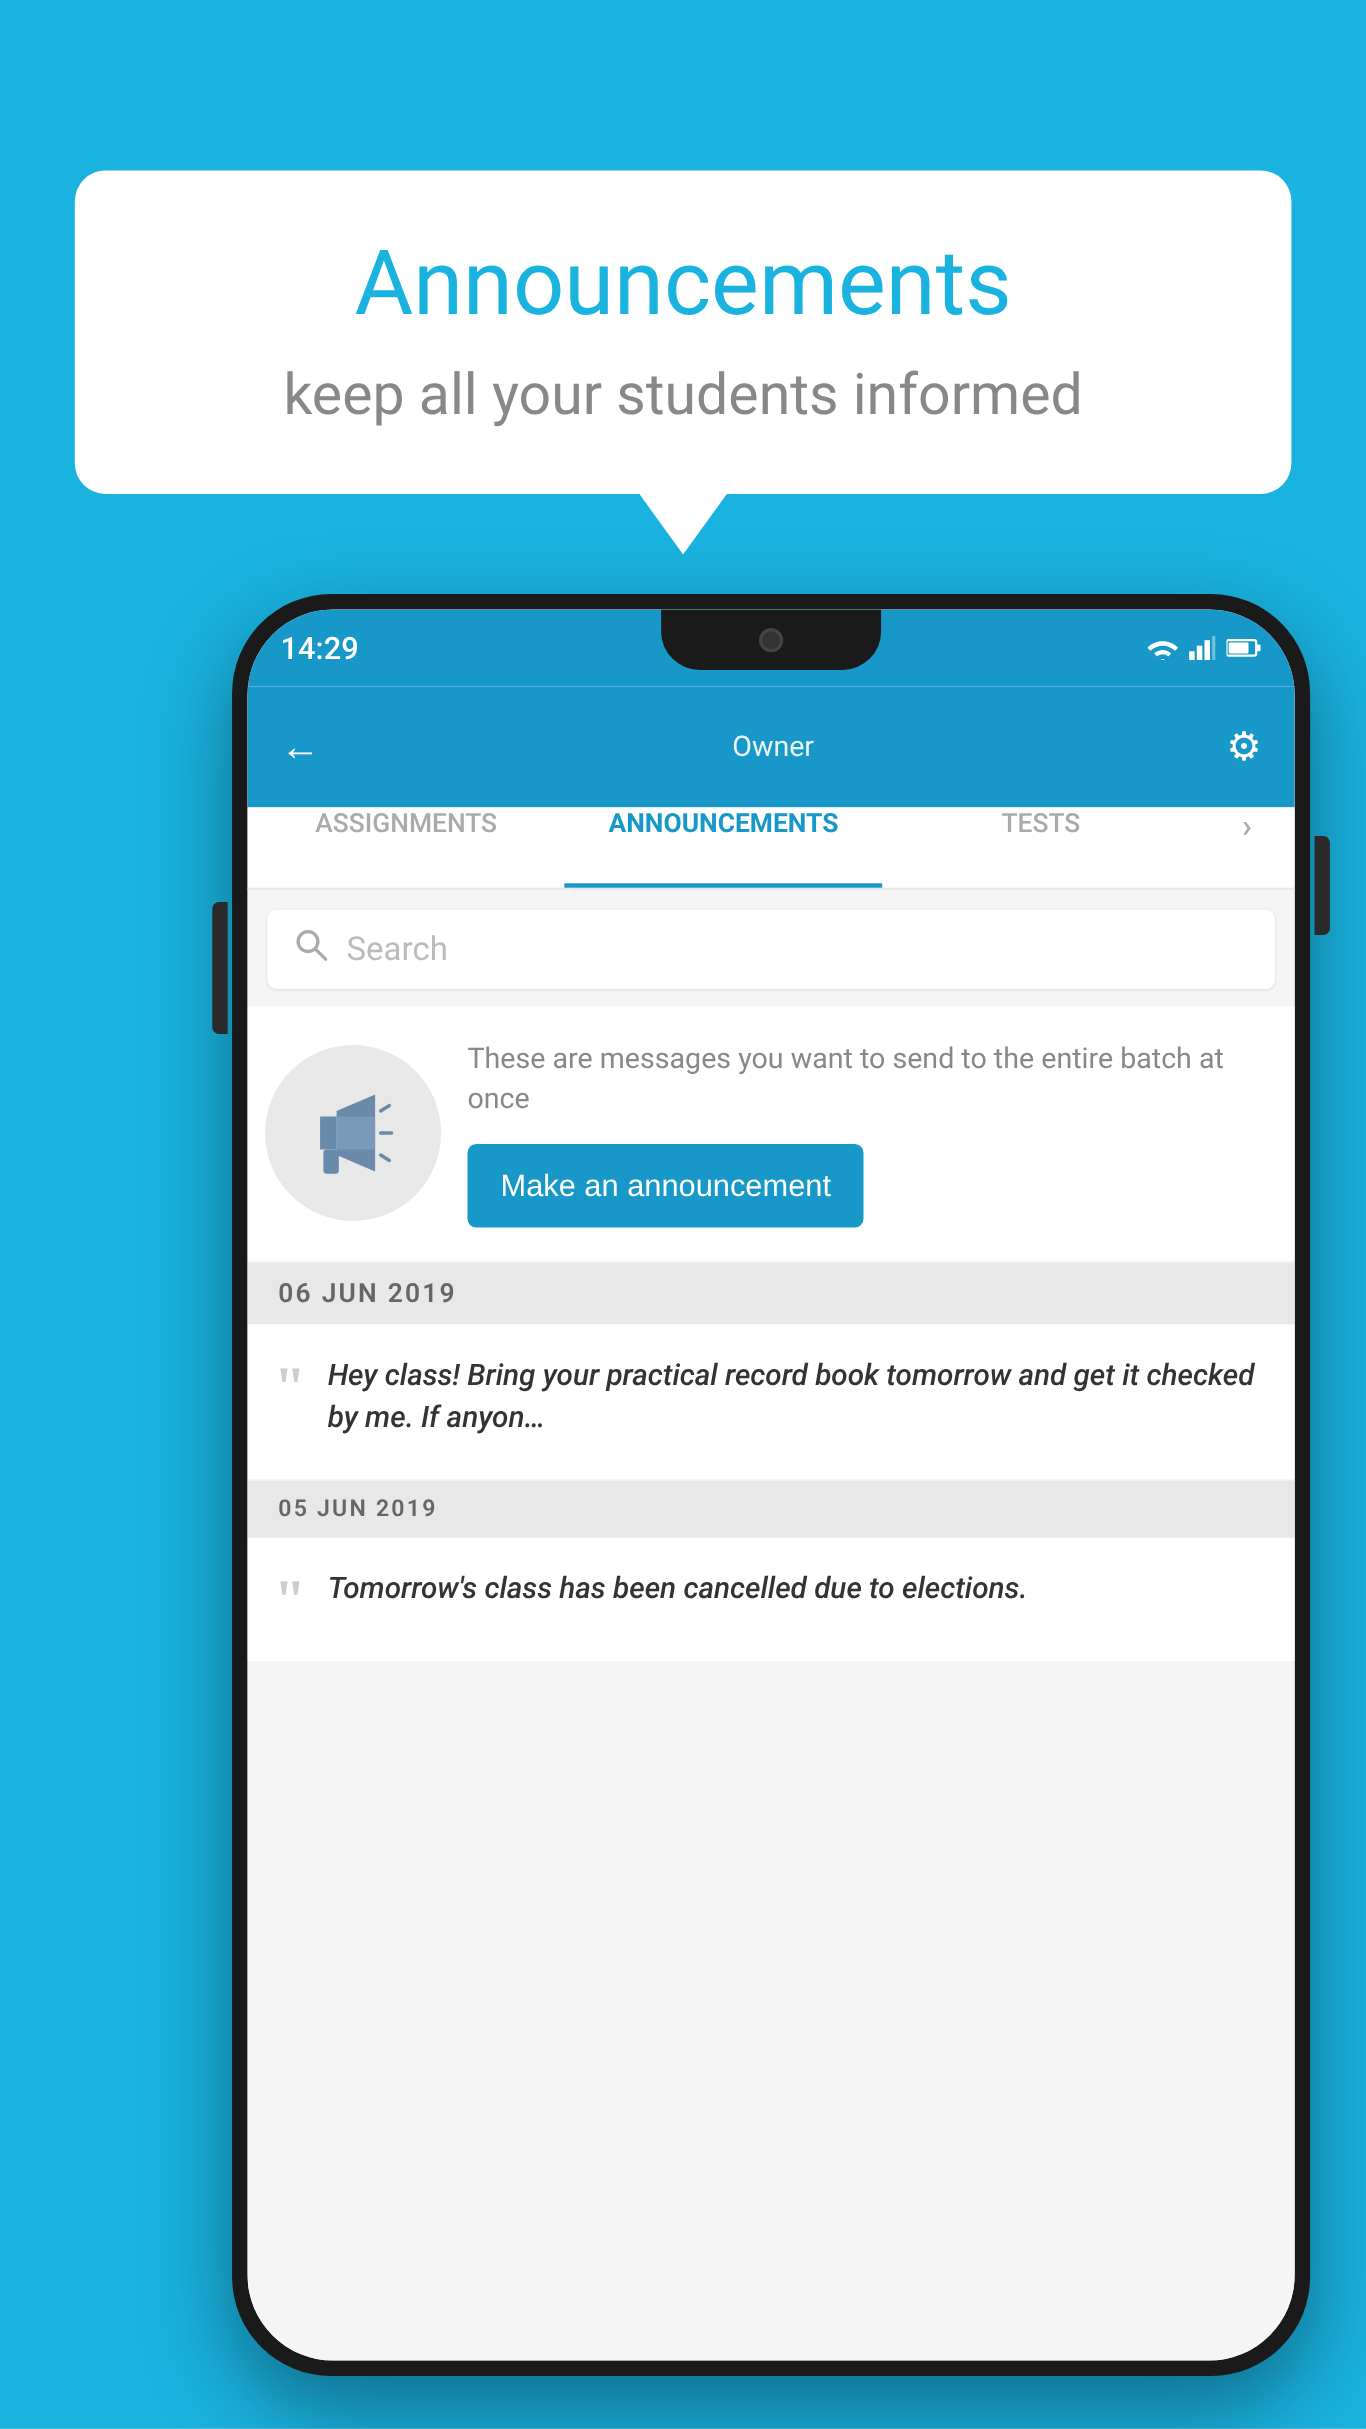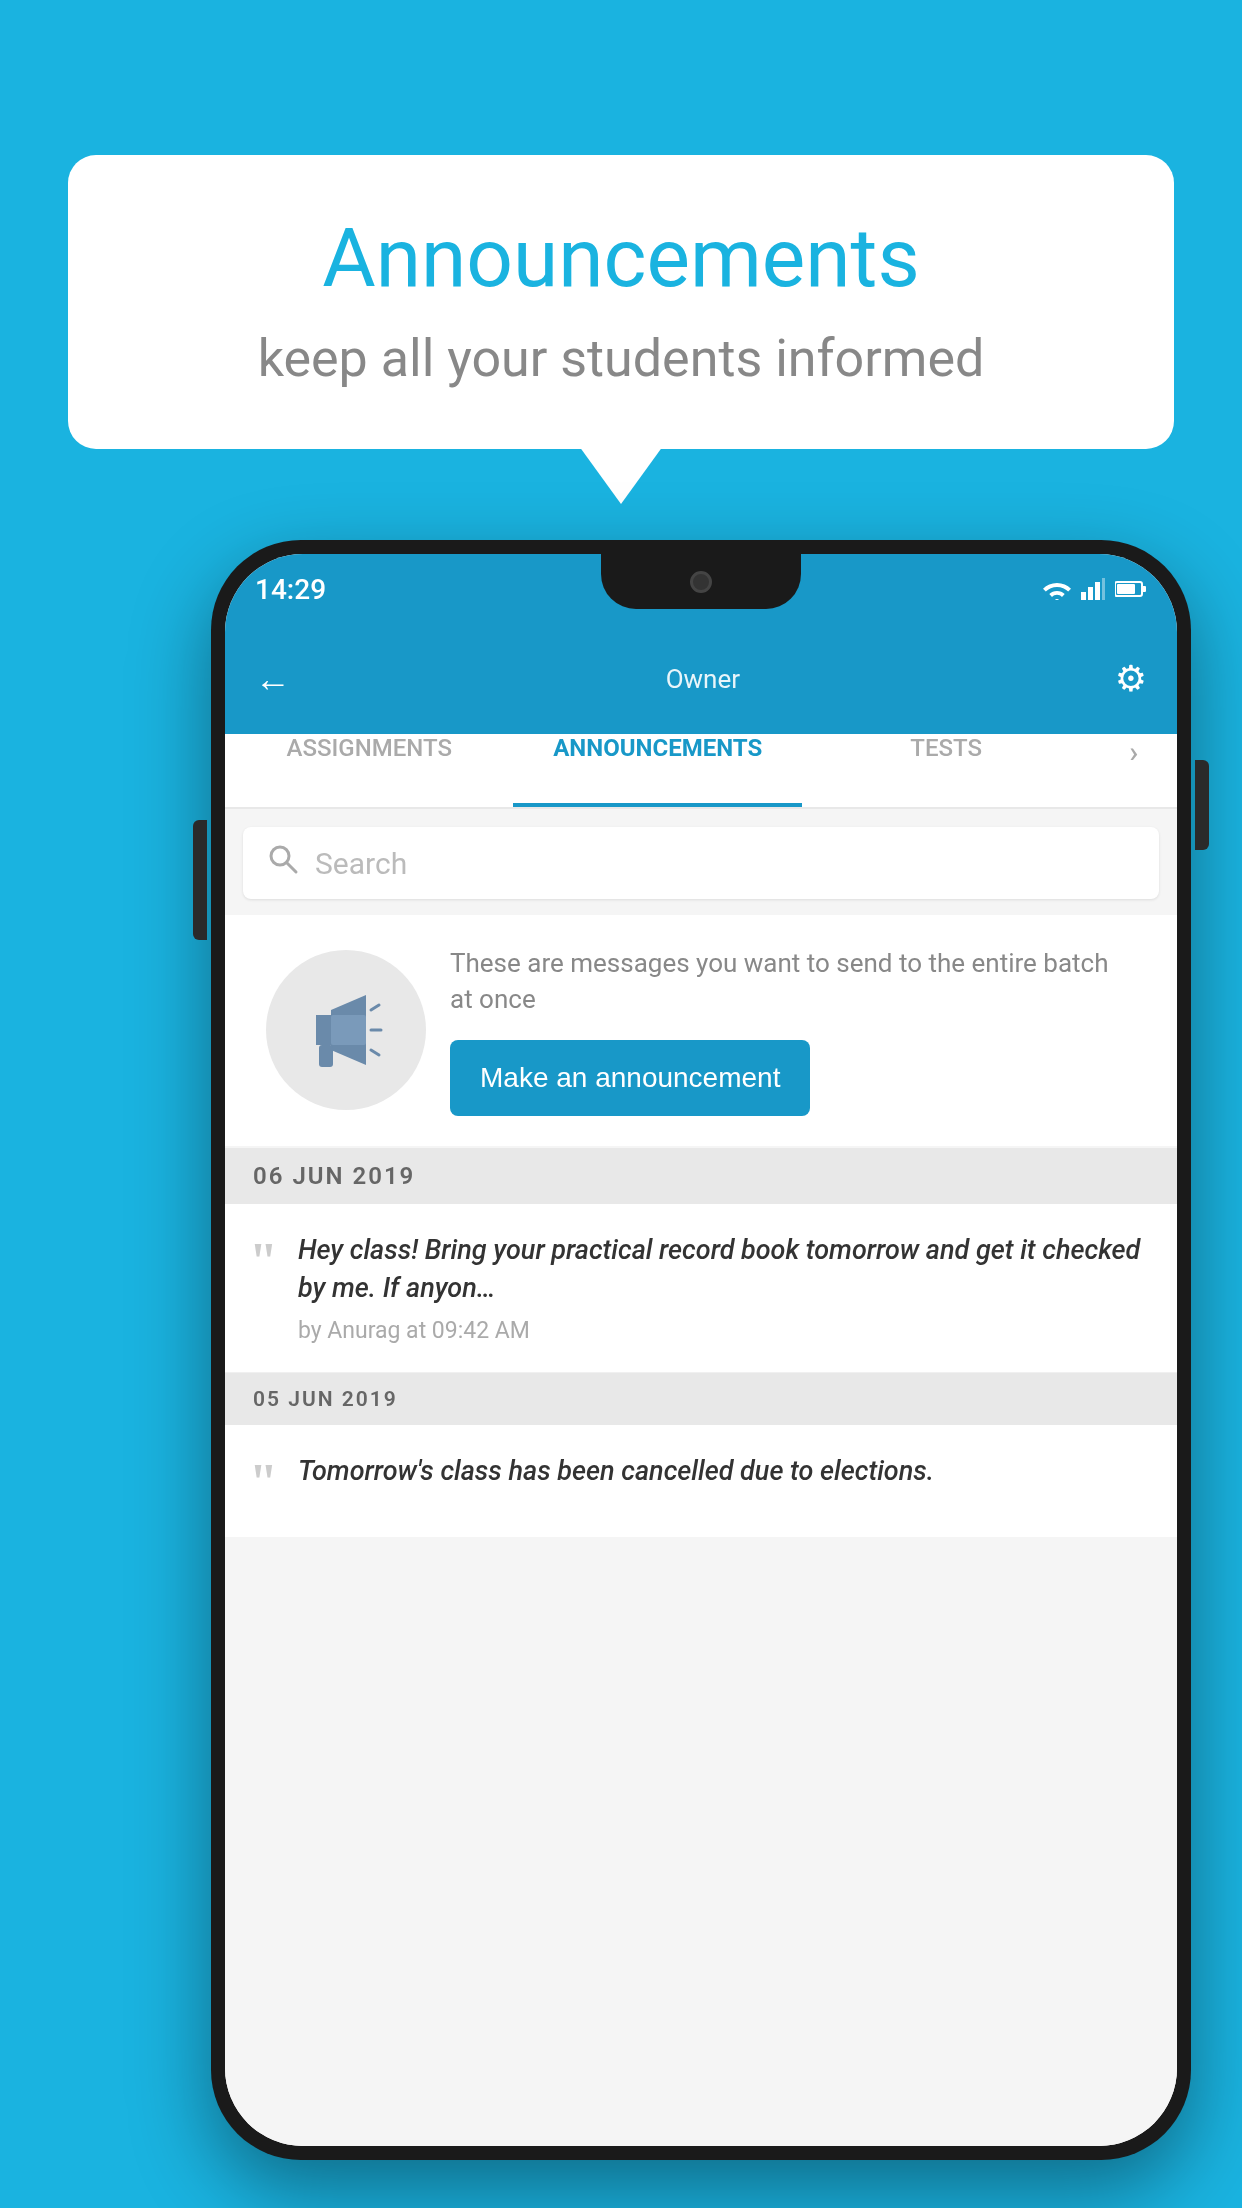--- a/index.html
+++ b/index.html
@@ -276,21 +276,21 @@
 
     .search-text {
       color: #bbb;
       font-size: 30px;
     }
 
     
     .promo-card {
       background: white;
       margin: 16px 0 0 0;
-      padding: 30px 41px;
+      padding: 30px 16px;
       display: flex;
       align-items: center;
       gap: 24px;
     }
 
     .promo-icon-circle {
       width: 160px;
       height: 160px;
       min-width: 160px;
       background: #e8e8e8;
@@ -484,21 +484,20 @@
             <button class="make-announcement-btn">Make an announcement</button>
           </div>
         </div>
 
         <div class="date-divider">06  JUN  2019</div>
 
         <div class="announcement-item">
           <div class="quote-icon">"</div>
           <div class="announcement-content">
             <div class="announcement-text">Hey class! Bring your practical record book tomorrow and get it checked by me. If anyon…</div>
-            <div class="announcement-meta">by Anurag at 09:42 AM</div>
           </div>
         </div>
 
         <div class="date-divider-2">05  JUN  2019</div>
 
         <div class="announcement-item-2">
           <div class="quote-icon">"</div>
           <div class="announcement-content">
             <div class="announcement-text">Tomorrow's class has been cancelled due to elections.</div>
           </div>

